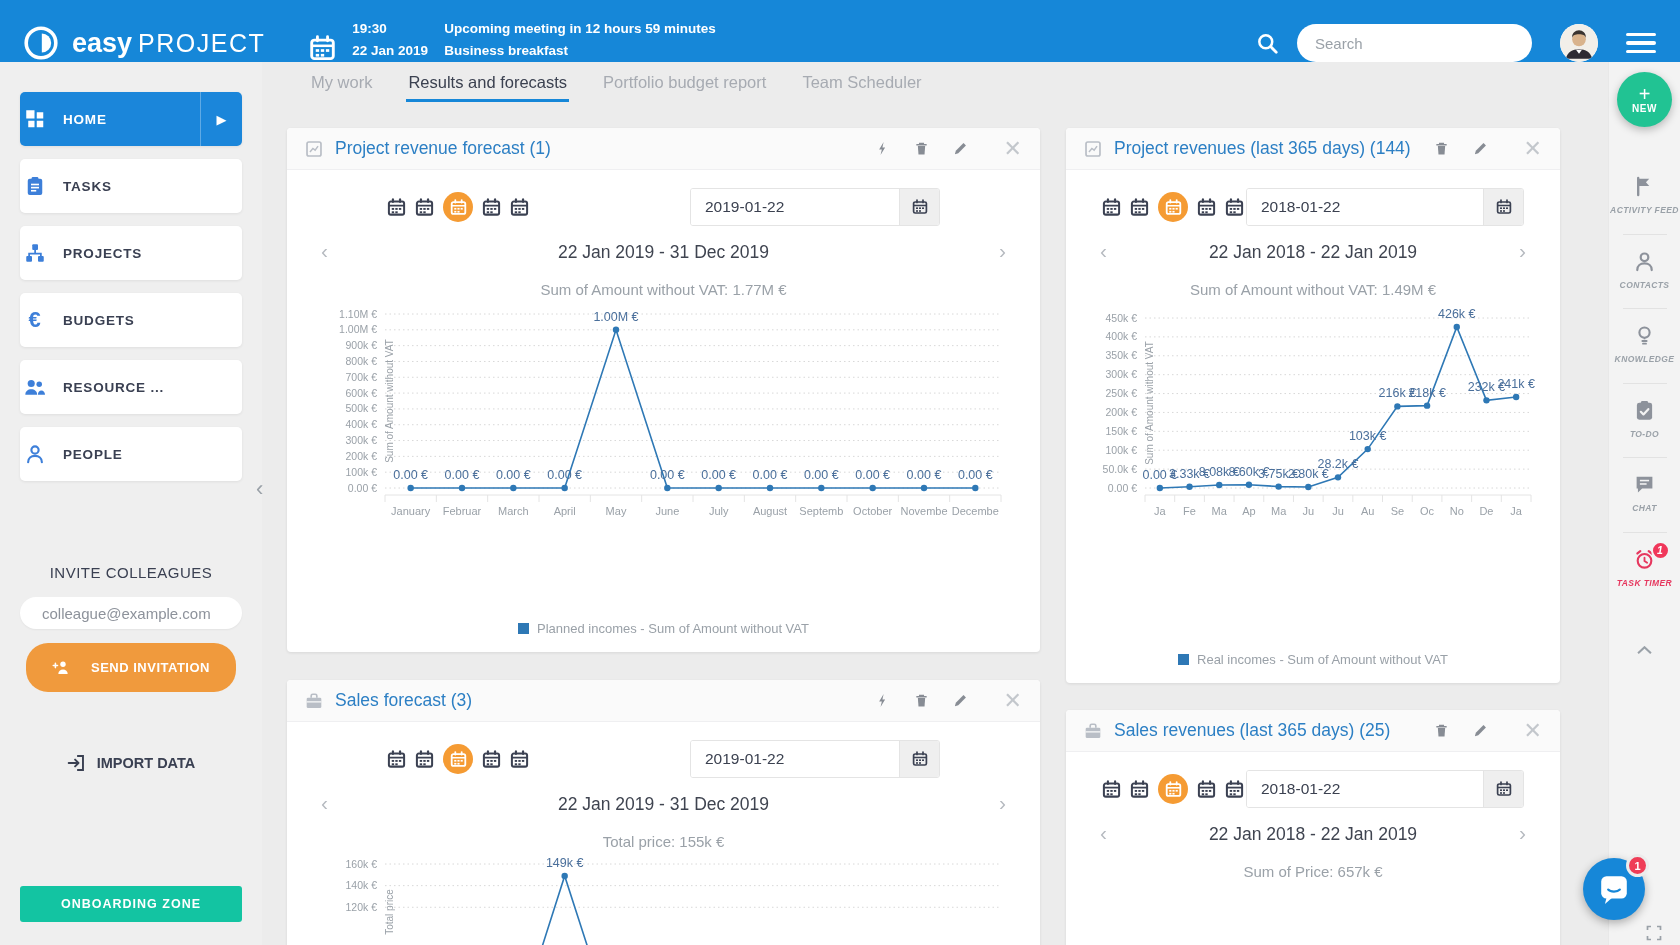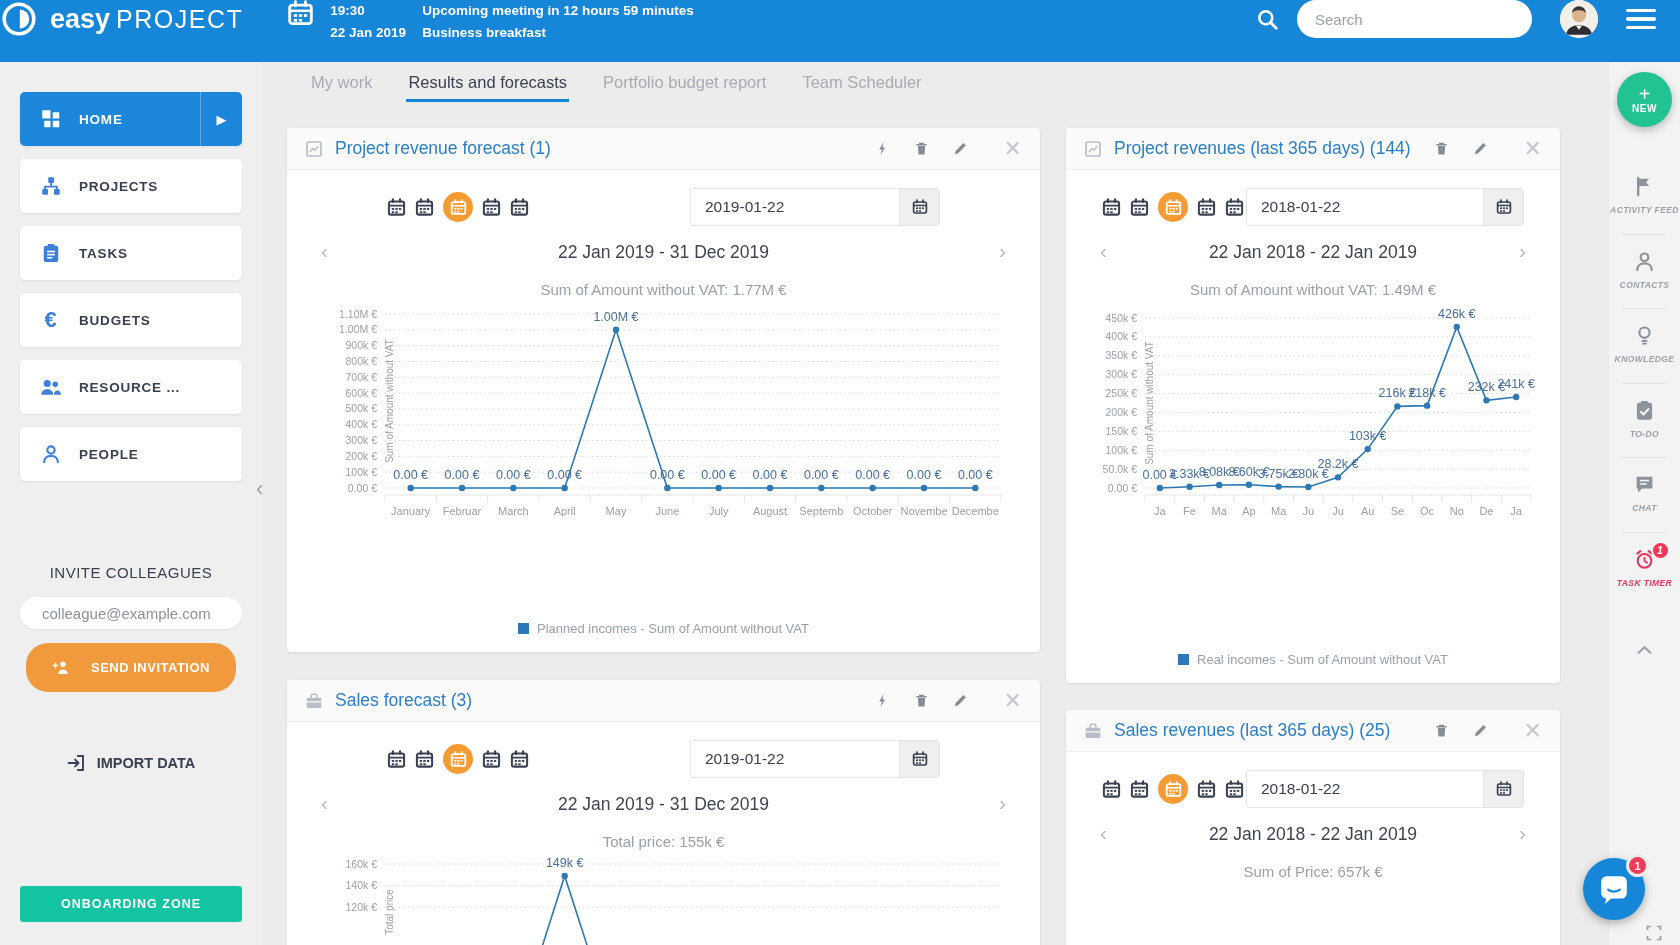--- a/index.html
+++ b/index.html
@@ -2,21 +2,21 @@
 <html><head>
 <meta charset="utf-8">
 <style>
   * { margin:0; padding:0; box-sizing:border-box; }
   html,body { background:#d8d8d8; }
   .app { position:relative; width:1680px; height:945px; overflow:hidden; background:#ececec;
          font-family:"Liberation Sans", sans-serif; }
 
   
   .topbar { position:absolute; top:0; left:0; right:0; height:62px; background:#1687d8;
-            display:flex; align-items:flex-start; z-index:30; }
+            display:flex; align-items:flex-end; padding-left:22px; z-index:30; }
   .brand { display:flex; align-items:center; }
   .brand .logo { width:38px; height:38px; }
   .brand-text { margin-left:12px; color:#fff; font-size:27px; display:flex; align-items:baseline; }
   .brand-bold { font-weight:700; }
   .brand-light { font-weight:300; letter-spacing:1.5px; margin-left:6px; font-size:25px; }
   .top-cal { margin-left:44px; width:27px; height:27px; color:#fff; }
   .meeting { margin-left:16px; color:#fff; font-size:13.5px; line-height:22px; }
   .meeting .row { display:flex; }
   .meeting .t1 { width:92px; font-weight:600; }
   .meeting .t2 { font-weight:700; }
@@ -27,21 +27,21 @@
                  font-family:"Liberation Sans", sans-serif; }
   .search-pill::placeholder { color:#9aa1a8; }
   .avatar { margin-left:28px; width:38px; height:38px; border-radius:50%; overflow:hidden; background:#fff; }
   .burger { margin-left:28px; width:30px; cursor:pointer; }
   .burger div { height:3.5px; background:#fff; border-radius:2px; margin:5px 0; }
 
   
   .sidebar { position:absolute; top:62px; left:0; width:262px; bottom:0; background:#efefef;
              display:flex; flex-direction:column; align-items:center; }
   .side-item { position:relative; width:222px; height:54px; background:#fff; border-radius:5px;
-               margin-bottom:13px; display:flex; align-items:center; padding-left:20px;
+               margin-bottom:13px; display:flex; align-items:center; padding-left:4px;
                box-shadow:0 1px 3px rgba(0,0,0,.07); cursor:pointer; }
   .side-item:first-child { margin-top:30px; }
   .side-item .s-ico { width:21px; height:21px; color:#3d7fd9; flex:0 0 auto; display:flex; align-items:center; justify-content:center; }
   .side-item .s-euro { font-size:22px; font-weight:700; color:#3d7fd9; width:21px; text-align:center; }
   .side-item .s-label { margin-left:18px; font-size:13.5px; font-weight:700; letter-spacing:.8px; color:#3a4052; }
   .side-item.active { background:#1b86da; }
   .side-item.active .s-ico { color:#fff; }
   .side-item.active .s-label { color:#fff; }
   .side-item.active .s-arrow { position:absolute; right:0; top:0; bottom:0; width:42px;
       border-left:1px solid rgba(255,255,255,.3); display:flex; align-items:center; justify-content:center;
@@ -329,32 +329,32 @@
           <svg width="20" height="20">
             <use href="#i-grid4"></use>
           </svg>
         </span>
       <span class="s-label">HOME</span>
       <span class="s-arrow">▶</span>
     </div>
     <div class="side-item">
       <span class="s-ico">
           <svg width="20" height="20">
+            <use href="#i-clipboard"></use>
+          </svg>
+        </span>
+      <span class="s-label">TASKS</span>
+    </div>
+    <div class="side-item">
+      <span class="s-ico">
+          <svg width="20" height="20">
             <use href="#i-sitemap"></use>
           </svg>
         </span>
       <span class="s-label">PROJECTS</span>
-    </div>
-    <div class="side-item">
-      <span class="s-ico">
-          <svg width="20" height="20">
-            <use href="#i-clipboard"></use>
-          </svg>
-        </span>
-      <span class="s-label">TASKS</span>
     </div>
     <div class="side-item">
       <span class="s-euro">€</span>
       <span class="s-label">BUDGETS</span>
     </div>
     <div class="side-item">
       <span class="s-ico">
           <svg width="21" height="21">
             <use href="#i-people2"></use>
           </svg>

